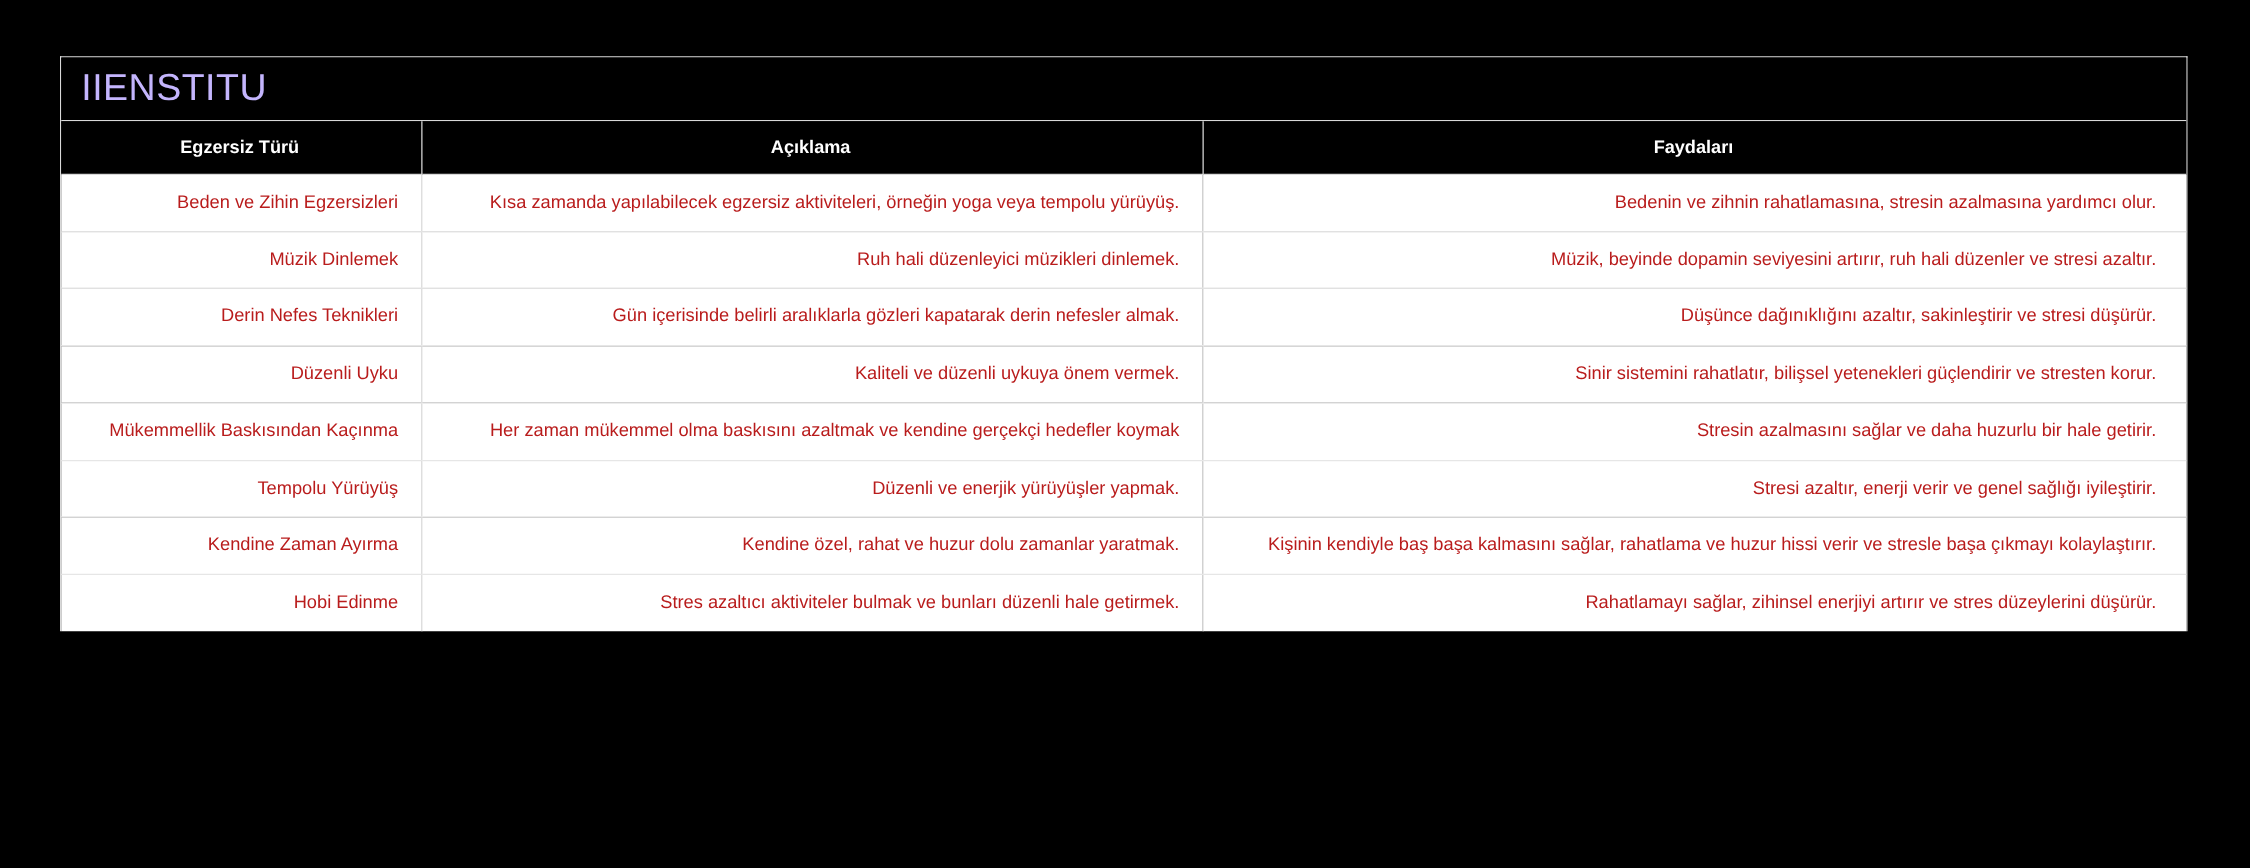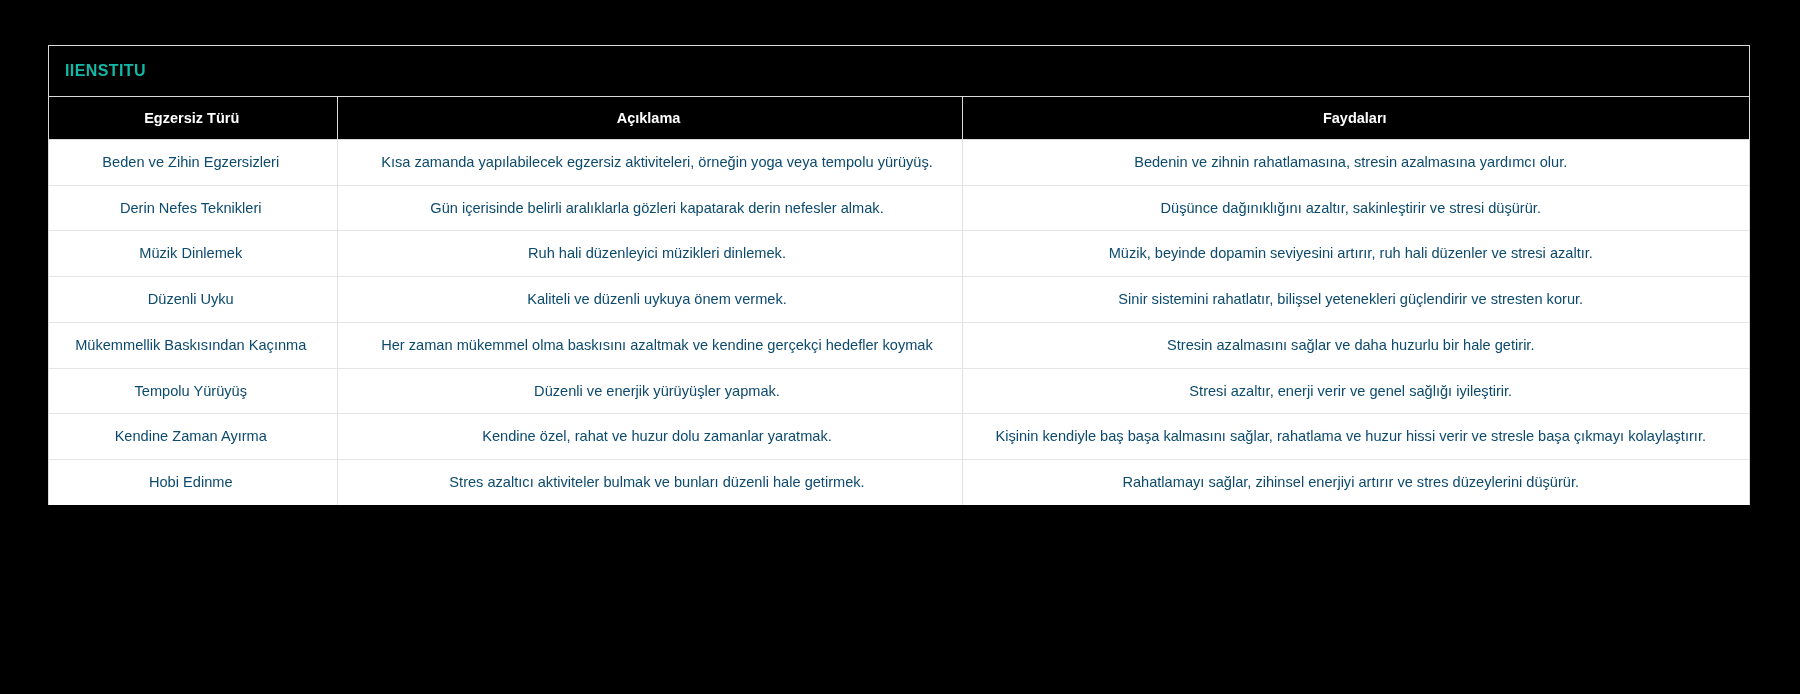--- a/index.html
+++ b/index.html
@@ -34,23 +34,23 @@
   .brand-band {
     background: #000000;
     border-bottom: 1px solid #d9d9d9;
     height: 51px;
     display: flex;
     align-items: center;
     padding: 0 0 0 16px;
     box-sizing: border-box;
   }
   .brand-title {
-    color: #14b8a6;
-    font-size: 16px;
-    font-weight: bold;
+    color: #c4b5fd;
+    font-size: 30px;
+    font-weight: normal;
     letter-spacing: 0.4px;
     line-height: 1;
   }
   
   table.data-table {
     border-collapse: collapse;
     width: 100%;
     table-layout: fixed;
   }
   table.data-table col.c1 { width: 288px; }
@@ -66,24 +66,24 @@
     padding: 13px 16px 13px 14px;
     border-right: 1px solid #d9d9d9;
     border-bottom: 1px solid #d9d9d9;
     vertical-align: middle;
     box-sizing: border-box;
   }
   thead th:last-child { border-right: none; }
 
   tbody td {
     background: #ffffff;
-    color: #0c4a6e;
+    color: #b91c1c;
     font-size: 14.6px;
     line-height: 1.42;
-    text-align: center;
+    text-align: right;
     padding: 12px 18px 12px 14px;
     border-right: 1px solid #e2e2e2;
     border-bottom: 1px solid #e6e6e6;
     vertical-align: middle;
     box-sizing: border-box;
     word-wrap: break-word;
   }
   tbody td:last-child { border-right: none; }
   tbody tr:last-child td { border-bottom: none; }
 
@@ -113,28 +113,28 @@
           <th>Faydaları</th>
         </tr>
       </thead>
       <tbody>
         <tr>
           <td class="col-type">Beden ve Zihin Egzersizleri</td>
           <td class="col-desc">Kısa zamanda yapılabilecek egzersiz aktiviteleri, örneğin yoga veya tempolu yürüyüş.</td>
           <td class="col-benefit">Bedenin ve zihnin rahatlamasına, stresin azalmasına yardımcı olur.</td>
         </tr>
         <tr>
+          <td class="col-type">Müzik Dinlemek</td>
+          <td class="col-desc">Ruh hali düzenleyici müzikleri dinlemek.</td>
+          <td class="col-benefit">Müzik, beyinde dopamin seviyesini artırır, ruh hali düzenler ve stresi azaltır.</td>
+        </tr>
+        <tr>
           <td class="col-type">Derin Nefes Teknikleri</td>
           <td class="col-desc">Gün içerisinde belirli aralıklarla gözleri kapatarak derin nefesler almak.</td>
           <td class="col-benefit">Düşünce dağınıklığını azaltır, sakinleştirir ve stresi düşürür.</td>
-        </tr>
-        <tr>
-          <td class="col-type">Müzik Dinlemek</td>
-          <td class="col-desc">Ruh hali düzenleyici müzikleri dinlemek.</td>
-          <td class="col-benefit">Müzik, beyinde dopamin seviyesini artırır, ruh hali düzenler ve stresi azaltır.</td>
         </tr>
         <tr>
           <td class="col-type">Düzenli Uyku</td>
           <td class="col-desc">Kaliteli ve düzenli uykuya önem vermek.</td>
           <td class="col-benefit">Sinir sistemini rahatlatır, bilişsel yetenekleri güçlendirir ve stresten korur.</td>
         </tr>
         <tr>
           <td class="col-type">Mükemmellik Baskısından Kaçınma</td>
           <td class="col-desc">Her zaman mükemmel olma baskısını azaltmak ve kendine gerçekçi hedefler koymak</td>
           <td class="col-benefit">Stresin azalmasını sağlar ve daha huzurlu bir hale getirir.</td>

